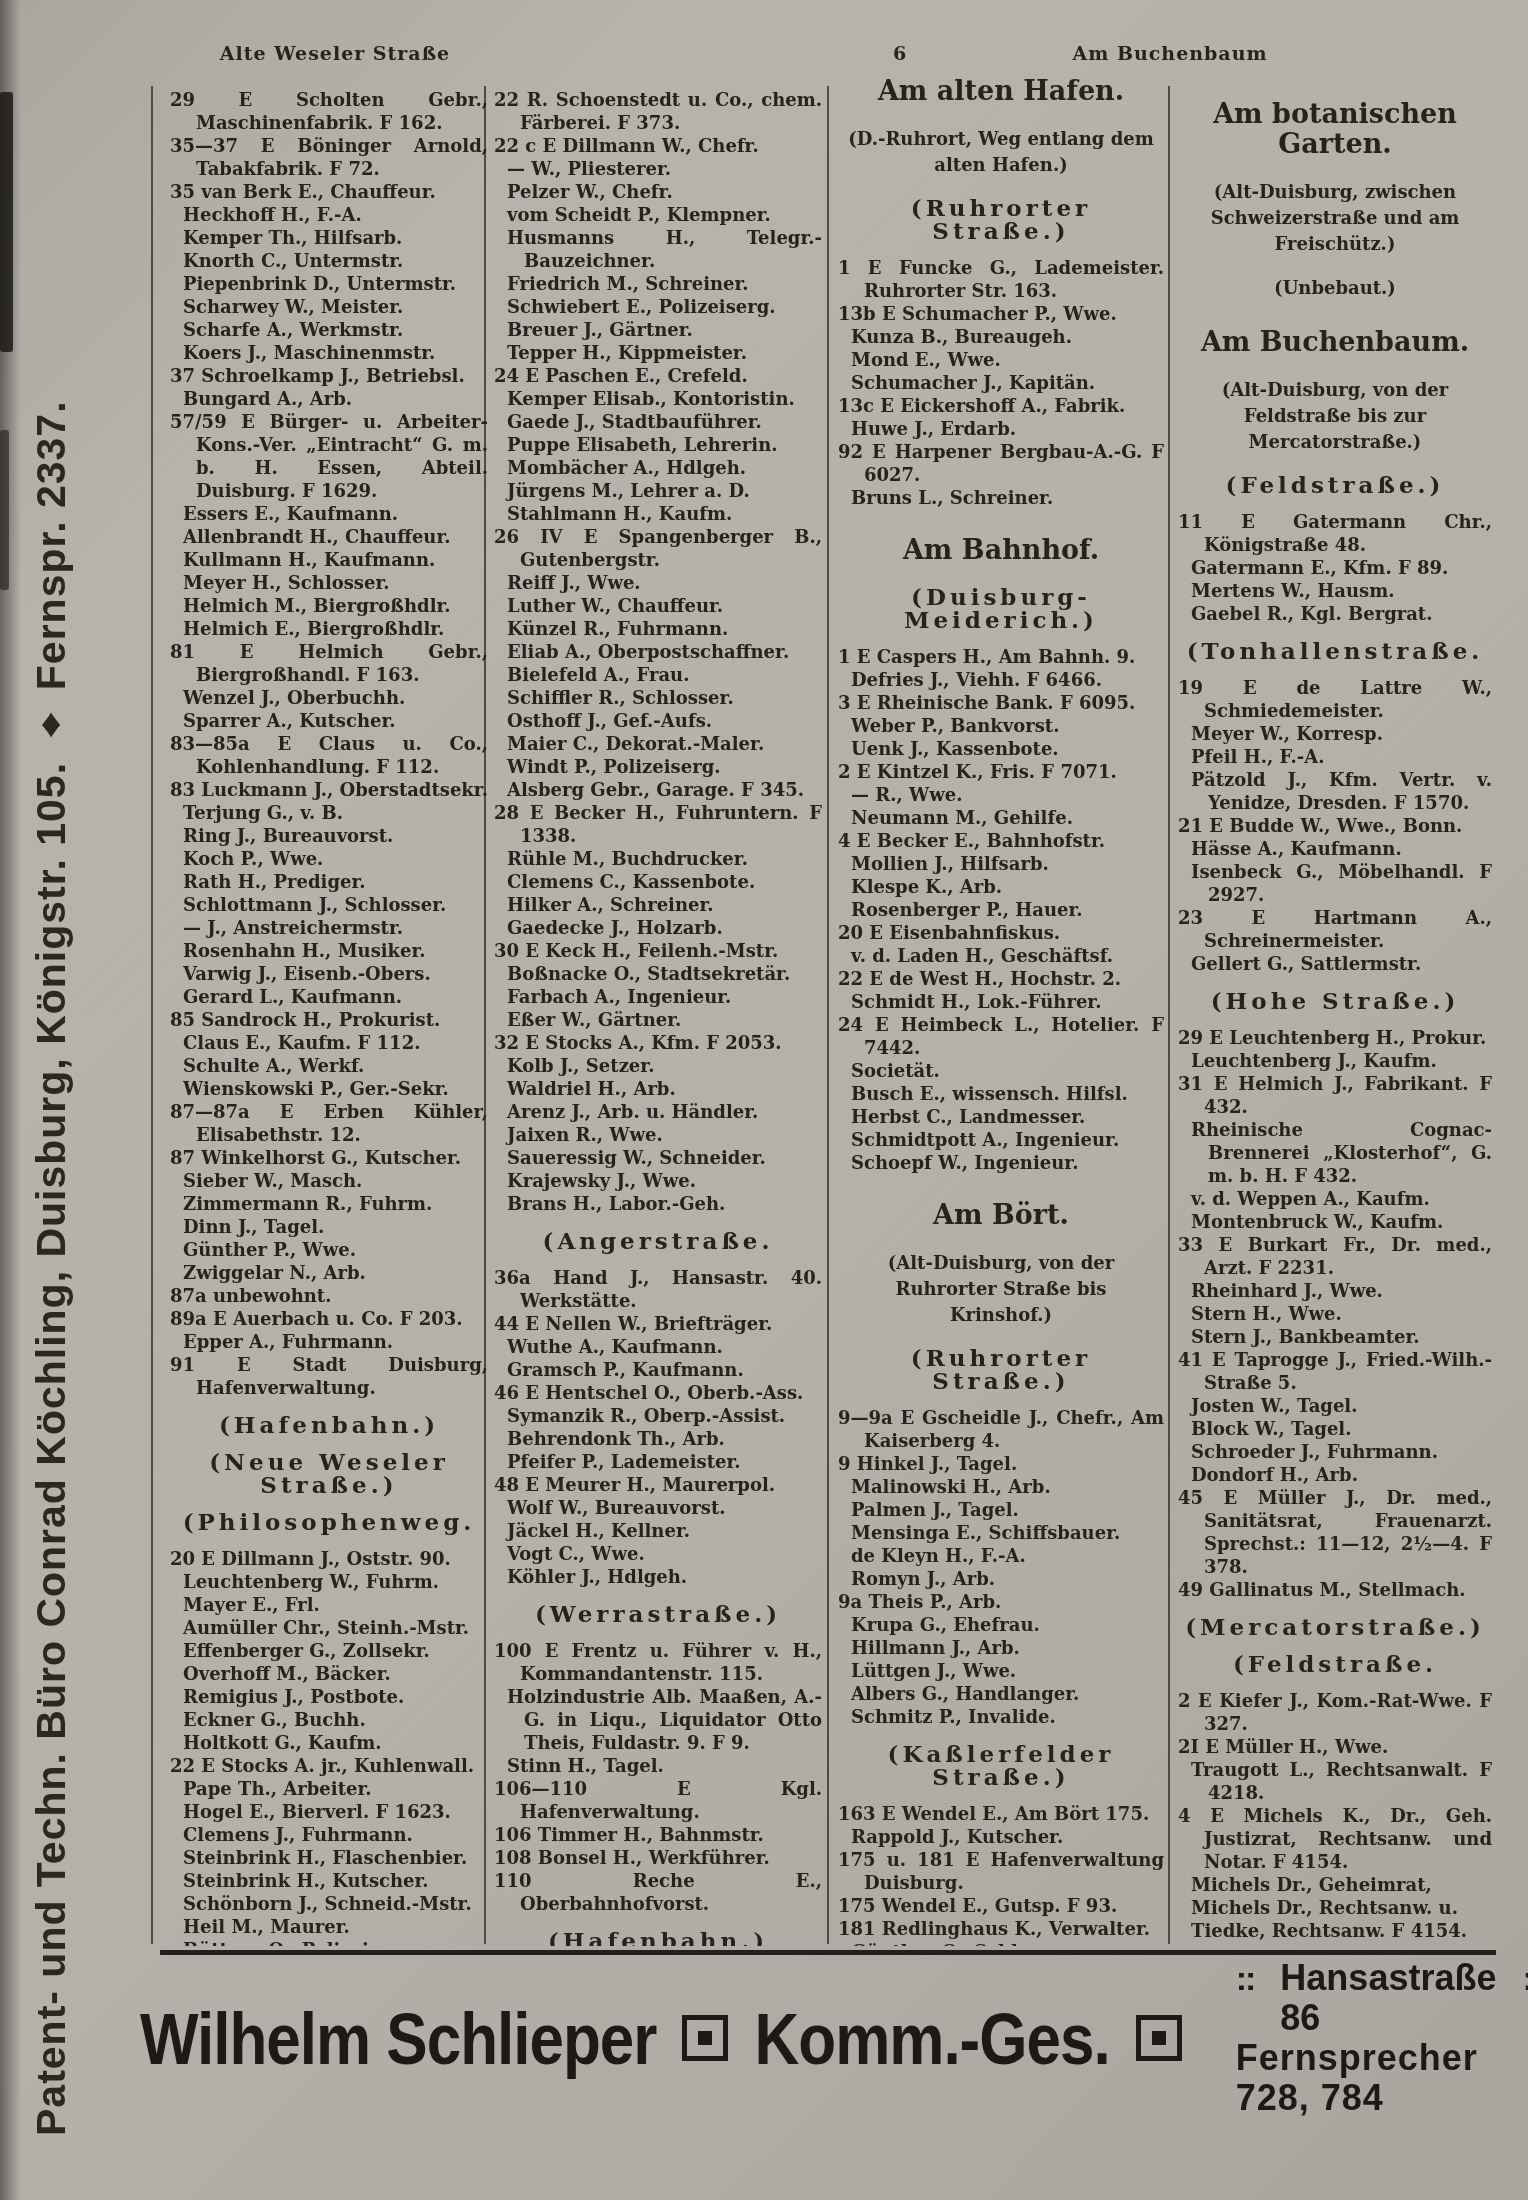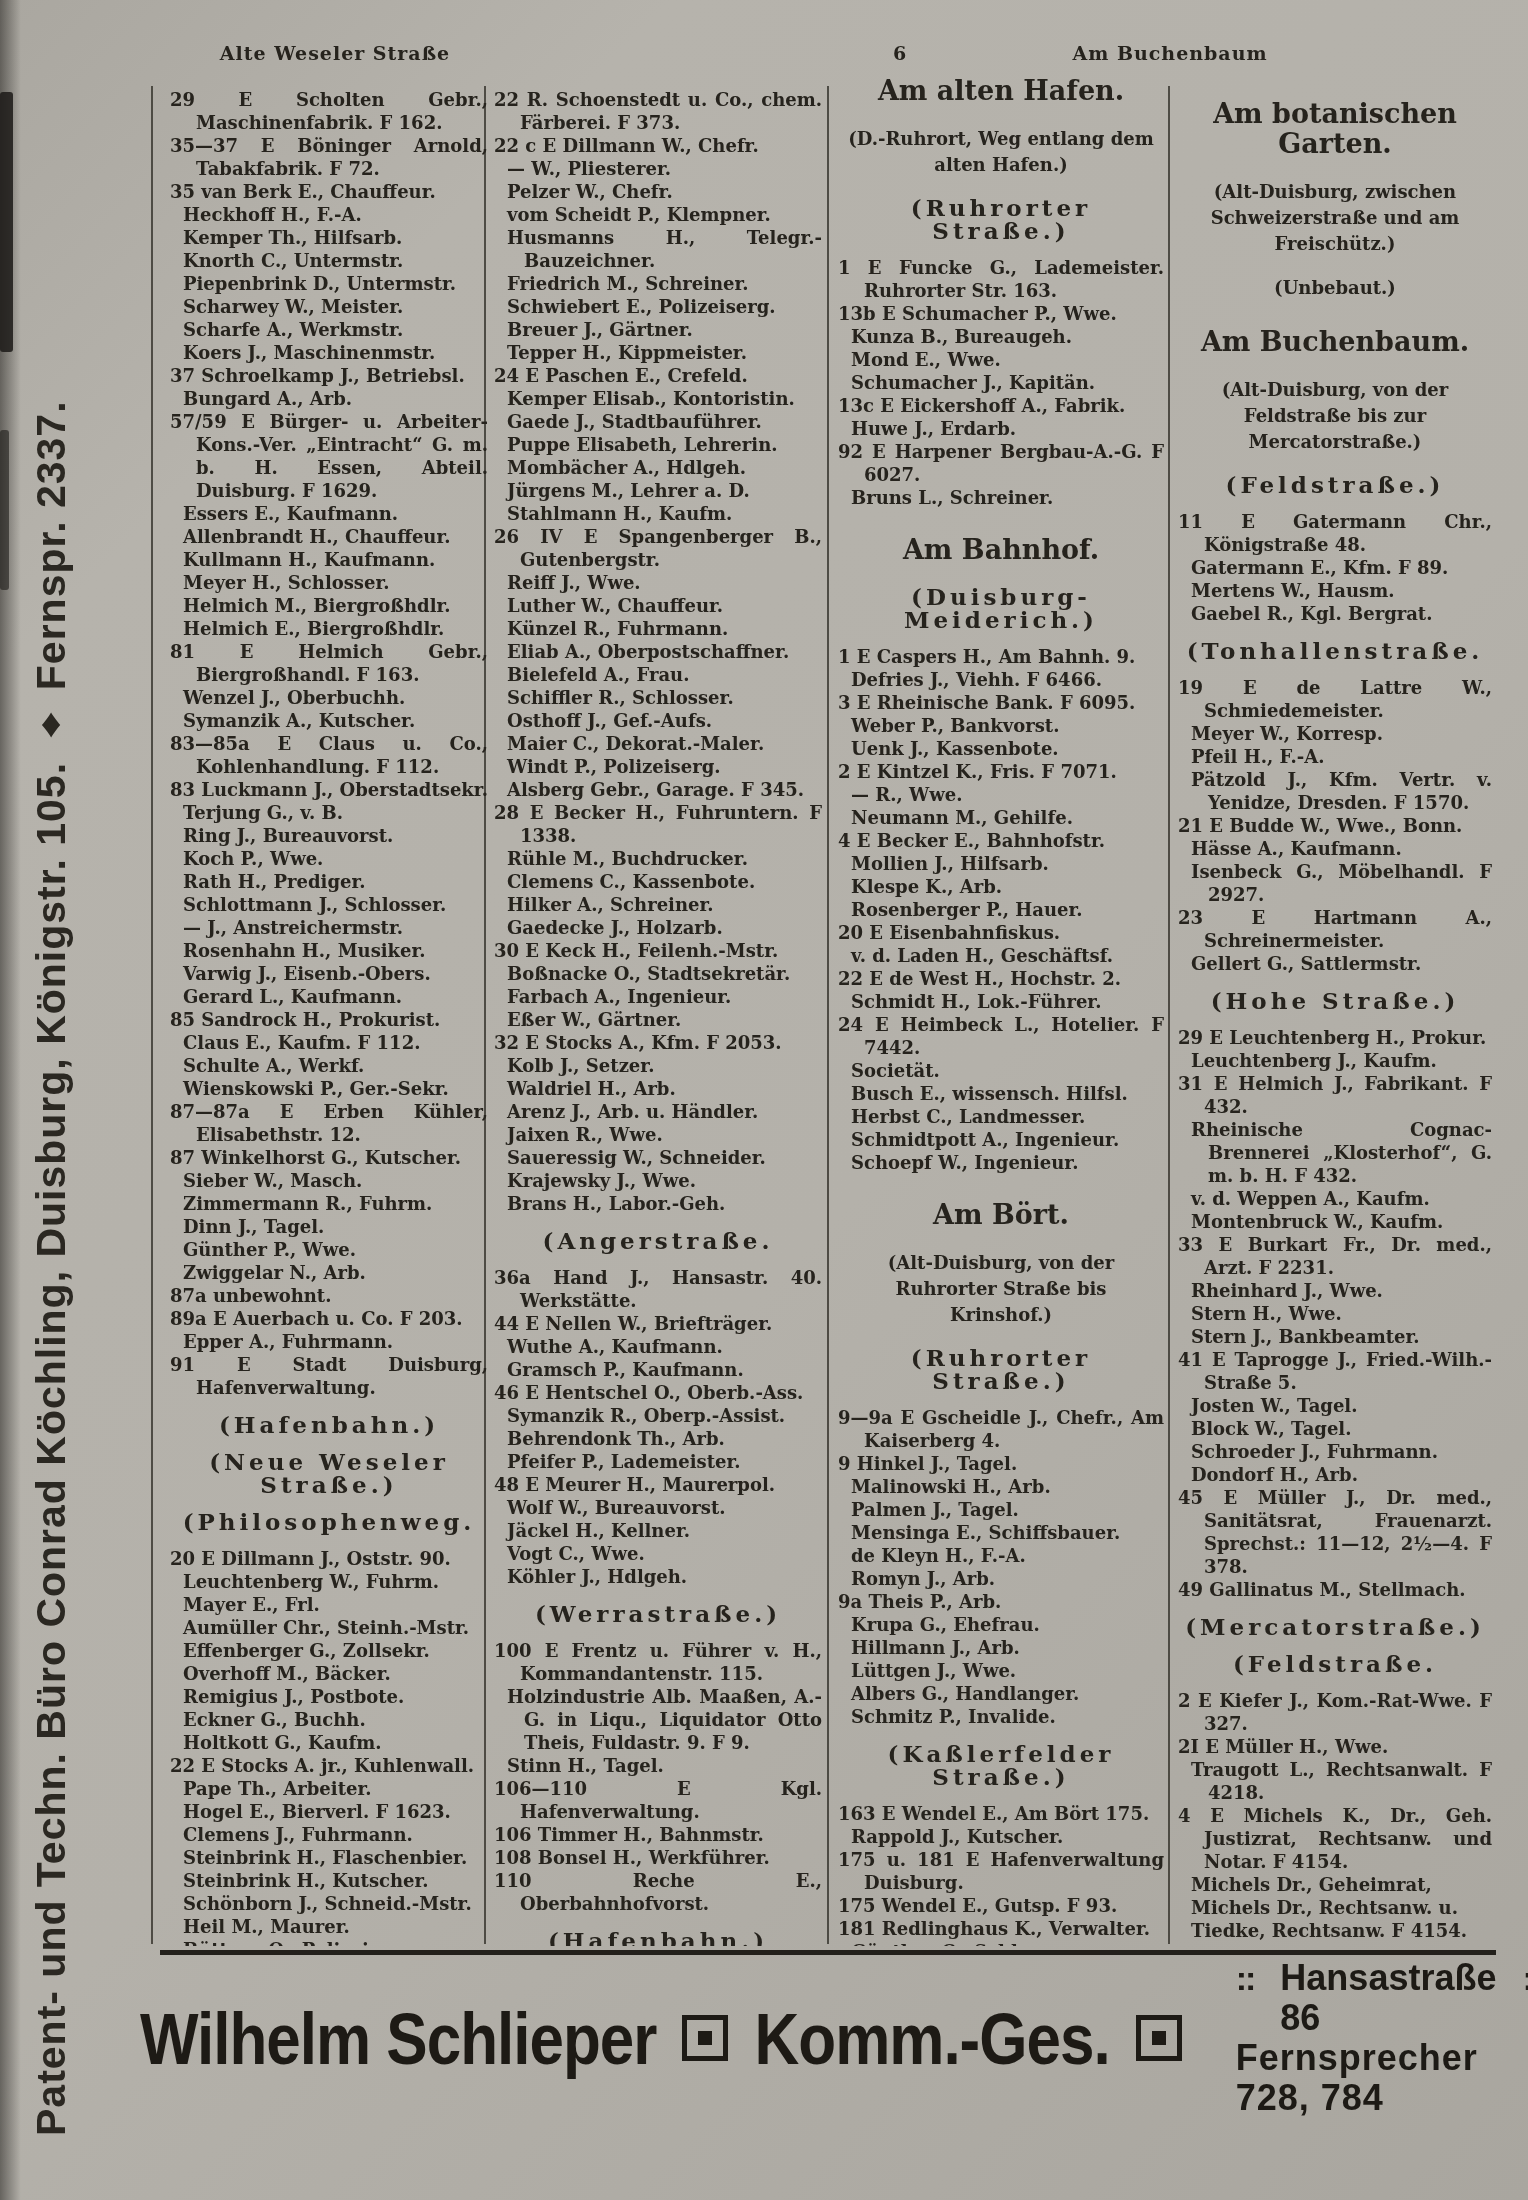--- a/index.html
+++ b/index.html
@@ -115,21 +115,21 @@
       <div class="it t-r">Bungard A., Arb.</div>
       <div class="it t-e">57/59 E Bürger- u. Arbeiter-Kons.-Ver. „Eintracht“ G. m. b. H. Essen, Abteil. Duisburg. F 1629.</div>
       <div class="it t-r">Essers E., Kaufmann.</div>
       <div class="it t-r">Allenbrandt H., Chauffeur.</div>
       <div class="it t-r">Kullmann H., Kaufmann.</div>
       <div class="it t-r">Meyer H., Schlosser.</div>
       <div class="it t-r">Helmich M., Biergroßhdlr.</div>
       <div class="it t-r">Helmich E., Biergroßhdlr.</div>
       <div class="it t-e">81 E Helmich Gebr., Biergroßhandl. F 163.</div>
       <div class="it t-r">Wenzel J., Oberbuchh.</div>
-      <div class="it t-r">Symanzik A., Kutscher.</div>
+      <div class="it t-r">Sparrer A., Kutscher.</div>
       <div class="it t-e">83—85a E Claus u. Co., Kohlenhandlung. F 112.</div>
       <div class="it t-e">83 Luckmann J., Oberstadtsekr.</div>
       <div class="it t-r">Terjung G., v. B.</div>
       <div class="it t-r">Ring J., Bureauvorst.</div>
       <div class="it t-r">Koch P., Wwe.</div>
       <div class="it t-r">Rath H., Prediger.</div>
       <div class="it t-r">Schlottmann J., Schlosser.</div>
       <div class="it t-r">— J., Anstreichermstr.</div>
       <div class="it t-r">Rosenhahn H., Musiker.</div>
       <div class="it t-r">Varwig J., Eisenb.-Obers.</div>

